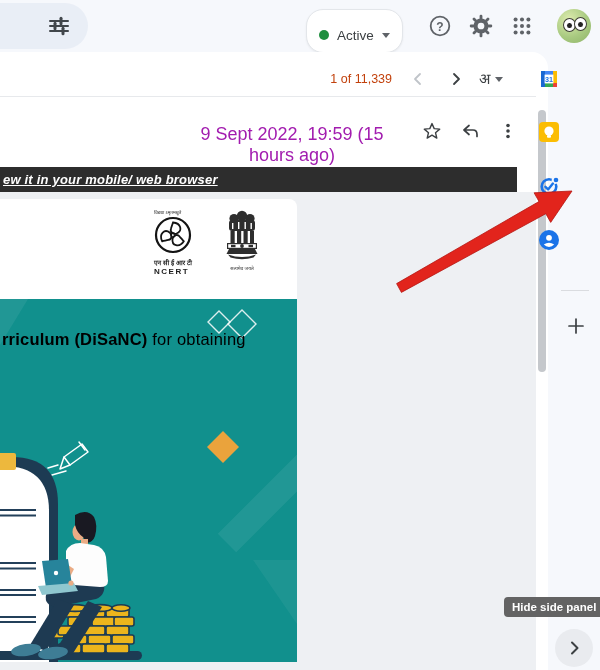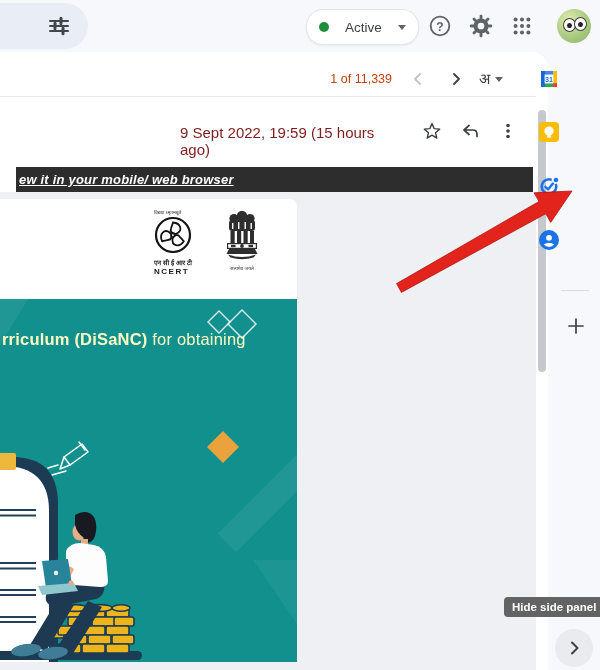--- a/index.html
+++ b/index.html
@@ -5,21 +5,21 @@
   html,body{margin:0;padding:0;}
   body{width:600px;height:670px;font-family:"Liberation Sans",sans-serif;}
   .app{position:relative;width:600px;height:670px;background:#f6f8fc;overflow:hidden;}
   .abs{position:absolute;}
 
   
   .searchbar-frag{left:-40px;top:3px;width:128px;height:46px;border-radius:23px;background:#e9eef6;}
   .icon-btn{display:flex;align-items:center;justify-content:center;cursor:pointer;}
   .tune-btn{left:45px;top:12px;width:28px;height:28px;}
   .status-pill{left:306px;top:9px;height:34px;background:#fff;border:1px solid #e3e6ea;border-radius:17px;
-    display:flex;align-items:center;padding:0 12px 0 12px;gap:16px;box-shadow:0 1px 2px rgba(60,64,67,.08);}
+    display:flex;align-items:center;padding:8px 12px 0 12px;gap:8px;box-shadow:0 1px 2px rgba(60,64,67,.08);}
   .status-dot{width:10px;height:10px;border-radius:50%;background:#1e8e3e;}
   .status-label{font-size:13.5px;color:#3c4043;}
   .caret-down{width:0;height:0;border-left:4.5px solid transparent;border-right:4.5px solid transparent;border-top:5px solid #5f6368;}
   .help-btn{left:426px;top:12px;width:28px;height:28px;}
   .gear-btn{left:467px;top:12px;width:28px;height:28px;}
   .grid-btn{left:508px;top:12px;width:28px;height:28px;}
   .avatar{left:557px;top:9px;width:34px;height:34px;border-radius:50%;overflow:hidden;
     background:radial-gradient(circle at 35% 30%, #dcebad, #a9ca81 55%, #8cb266);cursor:pointer;}
   .eye{position:absolute;background:#fff;border-radius:50%;border:1px solid #3b3b33;}
   .eye.l{left:6px;top:9px;width:11px;height:12px;}
@@ -30,42 +30,42 @@
   .main-card{left:0;top:52px;width:548px;height:618px;background:#fff;border-top-right-radius:16px;}
   .pagination{left:312px;top:72px;width:80px;text-align:right;font-size:12.5px;color:#c2410c;}
   .nav-btn{width:24px;height:24px;}
   .nav-prev{left:406px;top:67px;}
   .nav-next{left:444px;top:67px;}
   .translate-btn{left:479px;top:67px;width:36px;height:24px;display:flex;align-items:center;gap:5px;cursor:pointer;}
   .translate-glyph{font-size:15px;color:#3c4043;line-height:24px;}
   .toolbar-divider{left:0;top:96px;width:536px;height:1px;background:#e7e9ec;}
 
   
-  .msg-date{left:180px;top:124px;width:224px;text-align:left;font-size:15px;color:#7f1d1d;}
+  .msg-date{left:180px;top:124px;width:224px;text-align:center;font-size:18px;color:#a21caf;}
   .star-btn{left:420px;top:119px;width:24px;height:24px;}
   .reply-btn{left:458px;top:119px;width:24px;height:24px;}
   .more-btn{left:496px;top:119px;width:24px;height:24px;}
 
   
-  .view-banner{left:16px;top:167px;width:517px;height:25px;background:#2d2d2d;overflow:hidden;white-space:nowrap;}
+  .view-banner{left:0;top:167px;width:517px;height:25px;background:#2d2d2d;overflow:hidden;white-space:nowrap;}
   .view-banner span{font-size:13px;color:#fff;font-weight:bold;font-style:italic;text-decoration:underline;line-height:25px;padding-left:3px;letter-spacing:.2px;}
 
   
   .email-bg{left:0;top:192px;width:536px;height:478px;background:#eef0f3;}
   .content-card{left:0;top:199px;width:297px;height:463px;background:#fff;border-radius:0 8px 0 0;}
   .ncert-logo{left:154px;top:210px;width:56px;text-align:left;color:#1c1c1c;}
   .ncert-motto{font-size:4.5px;line-height:6px;}
   .ncert-hi{font-size:6.5px;font-weight:bold;line-height:8px;margin-top:1px;}
   .ncert-en{font-size:8px;font-weight:bold;letter-spacing:1.5px;line-height:9px;}
   .emblem{left:218px;top:209px;width:48px;text-align:center;color:#2e2e2e;}
   .emblem-caption{font-size:4.8px;line-height:6px;margin-top:1px;}
 
   .hero{left:0;top:299px;width:297px;height:363px;background:#11908d;overflow:hidden;}
   .hero-art{position:absolute;left:0;top:0;}
-  .hero-text{position:absolute;left:2px;top:30px;width:295px;color:#fef9c3;}
+  .hero-text{position:absolute;left:2px;top:30px;width:295px;color:#000000;}
   .hero-line1{font-size:16.5px;line-height:21px;letter-spacing:.2px;}
   .hero-line1 .b{font-weight:700;}
   .hero-line2{font-size:16.5px;line-height:21px;margin-top:3px;font-weight:500;letter-spacing:.1px;}
 
   
   .scroll-thumb{left:538px;top:110px;width:8px;height:262px;background:#c5c8cc;border-radius:4px;cursor:pointer;}
 
   
   .side-panel{left:548px;top:52px;width:52px;height:618px;background:#f6f8fc;}
   .panel-btn{position:absolute;width:20px;height:20px;left:539px;cursor:pointer;}

